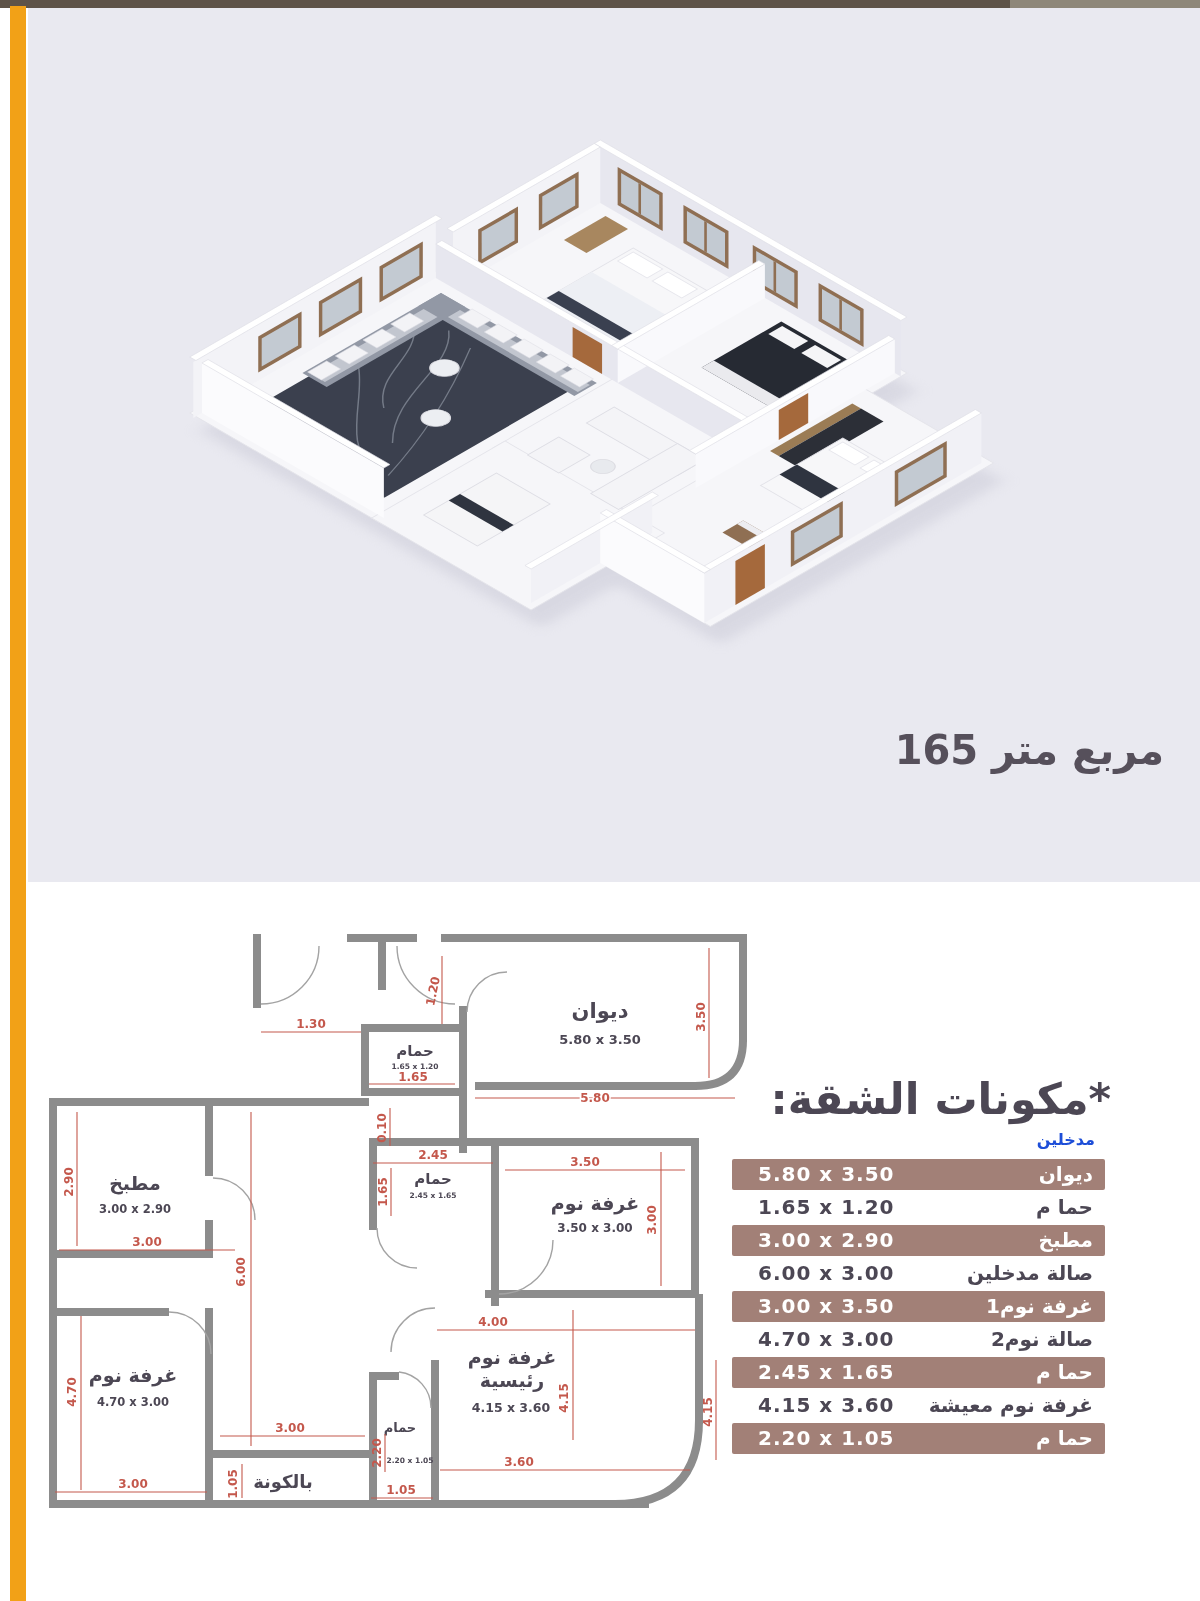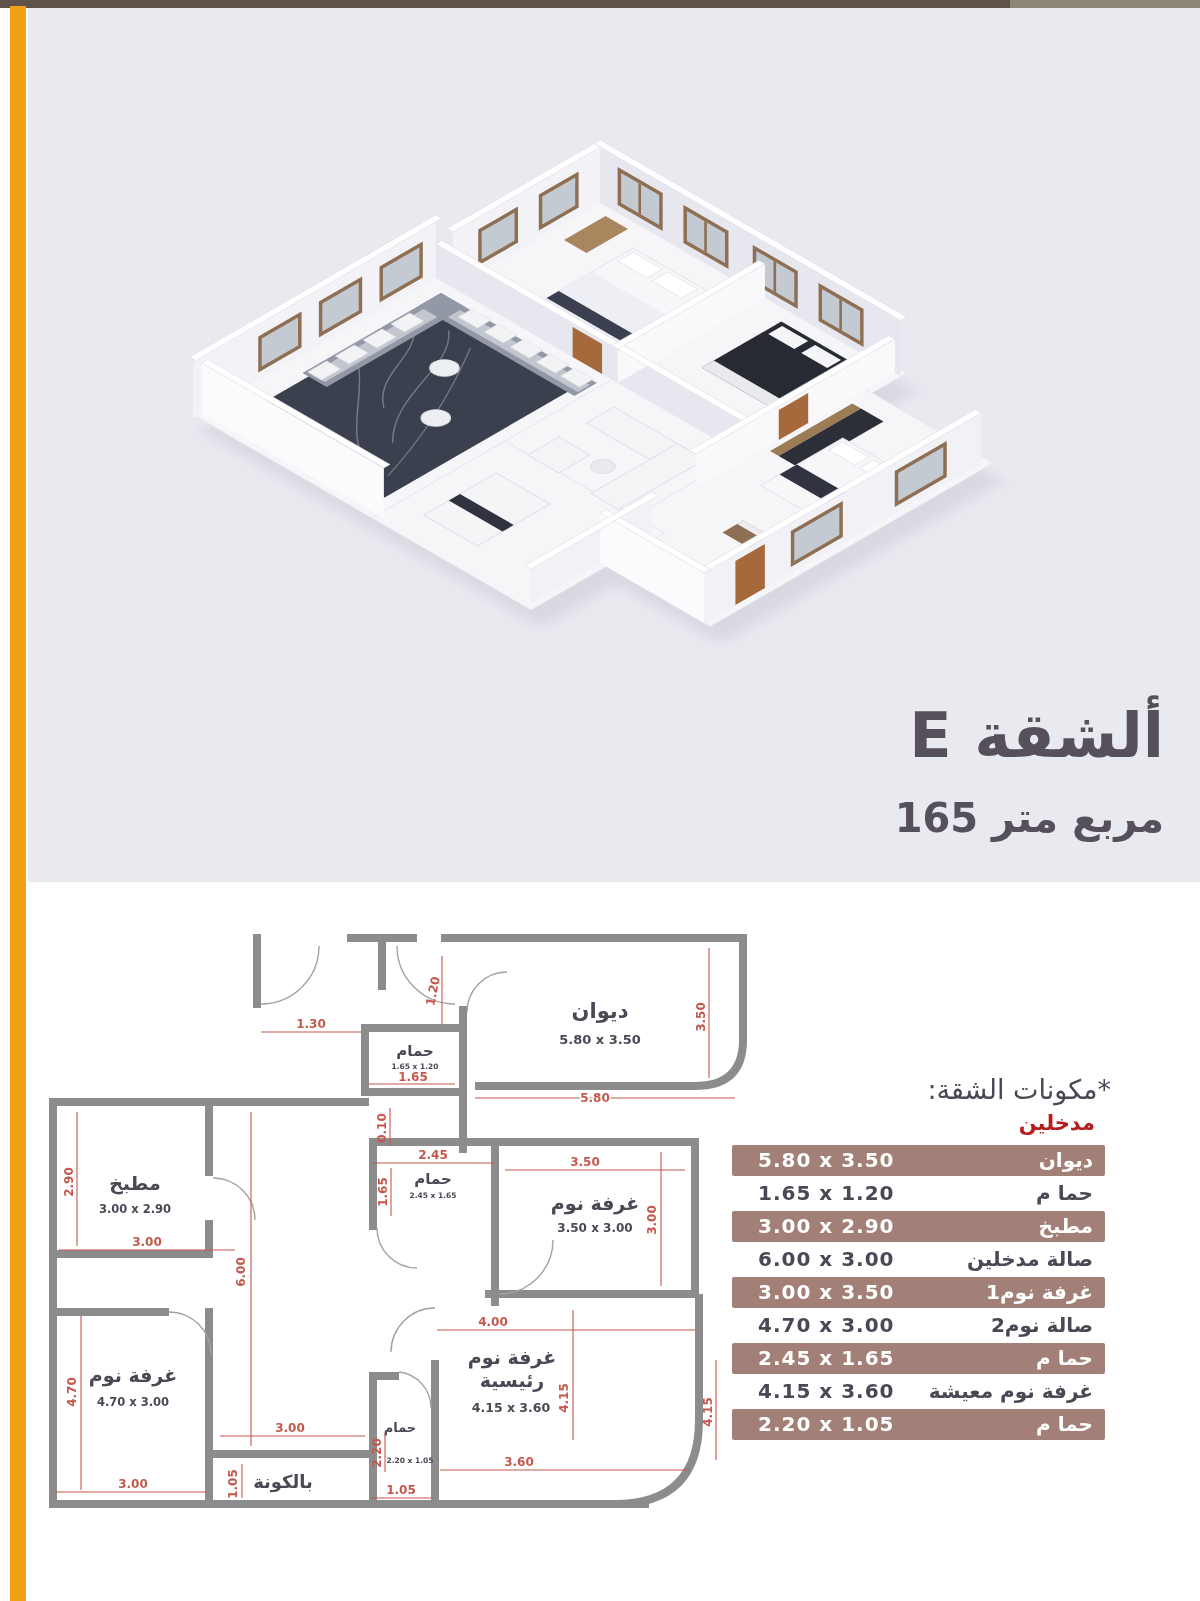--- a/index.html
+++ b/index.html
@@ -15,22 +15,22 @@
   .title-sub{font-size:40px;font-weight:bold;margin-top:25px;}
   .plan{position:absolute;left:35px;top:920px;width:730px;height:600px;}
   .plan text{font-weight:bold;}
   .rl{fill:#4C4754;text-anchor:middle;}
   .dtx{fill:#C4584C;text-anchor:middle;font-size:12px;}
   .tiny{fill:#4C4754;text-anchor:middle;font-size:7.5px;}
   .dim{stroke:#C4584C;stroke-width:1.1;}
   .wall{fill:#8C8C8C;}
   .arc{stroke:#A3A3A3;stroke-width:1.4;fill:none;}
   .comp{position:absolute;left:720px;top:1060px;width:395px;direction:rtl;}
-  .comp-heading{font-size:27px;font-weight:normal;color:#4C4754;padding:14px 4px 0 0;text-align:right;}
-  .comp-sub{font-size:21px;font-weight:bold;color:#b91c1c;padding:6px 20px 0 0;}
+  .comp-heading{font-size:43px;font-weight:bold;color:#4C4754;padding:14px 4px 0 0;text-align:right;}
+  .comp-sub{font-size:16px;font-weight:bold;color:#1d4ed8;padding:6px 20px 0 0;}
   .rows{margin:10px 10px 0 12px;}
   .trow{display:flex;justify-content:space-between;height:31px;line-height:31px;
         margin-bottom:2px;font-weight:bold;font-size:20px;color:#4C4754;border-radius:2px;}
   .trow.hl{background:#A28077;color:#FFFFFF;}
   .rname{padding-right:12px;white-space:nowrap;}
   .rdims{padding-left:26px;direction:ltr;letter-spacing:1px;}
 </style>
 </head>
 <body>
 
@@ -199,21 +199,20 @@
     </g>
     <g transform="matrix(0.866,0.5,-0.866,0.5,555,151)" fill="#FFFFFF" stroke="#DEDEE6" stroke-width="0.6">
       <rect x="0" y="163" width="360" height="7"></rect>
       <rect x="203" y="0" width="7" height="170"></rect>
       <rect x="353" y="0" width="7" height="230"></rect>
       <rect x="373" y="293" width="7" height="147"></rect>
     </g>
   </svg>
 
   <div class="title-block">
-    <div class="title-main">ألشقة E</div>
     <div class="title-sub">مربع متر 165</div>
   </div>
 </div>
 
 <svg class="plan" viewBox="0 0 730 600">
   <g>
     <rect class="wall" x="218" y="14" width="8" height="74"></rect>
     <rect class="wall" x="312" y="14" width="70" height="8"></rect>
     <rect class="wall" x="343" y="22" width="8" height="48"></rect>
     <rect class="wall" x="406" y="14" width="306" height="8"></rect>

